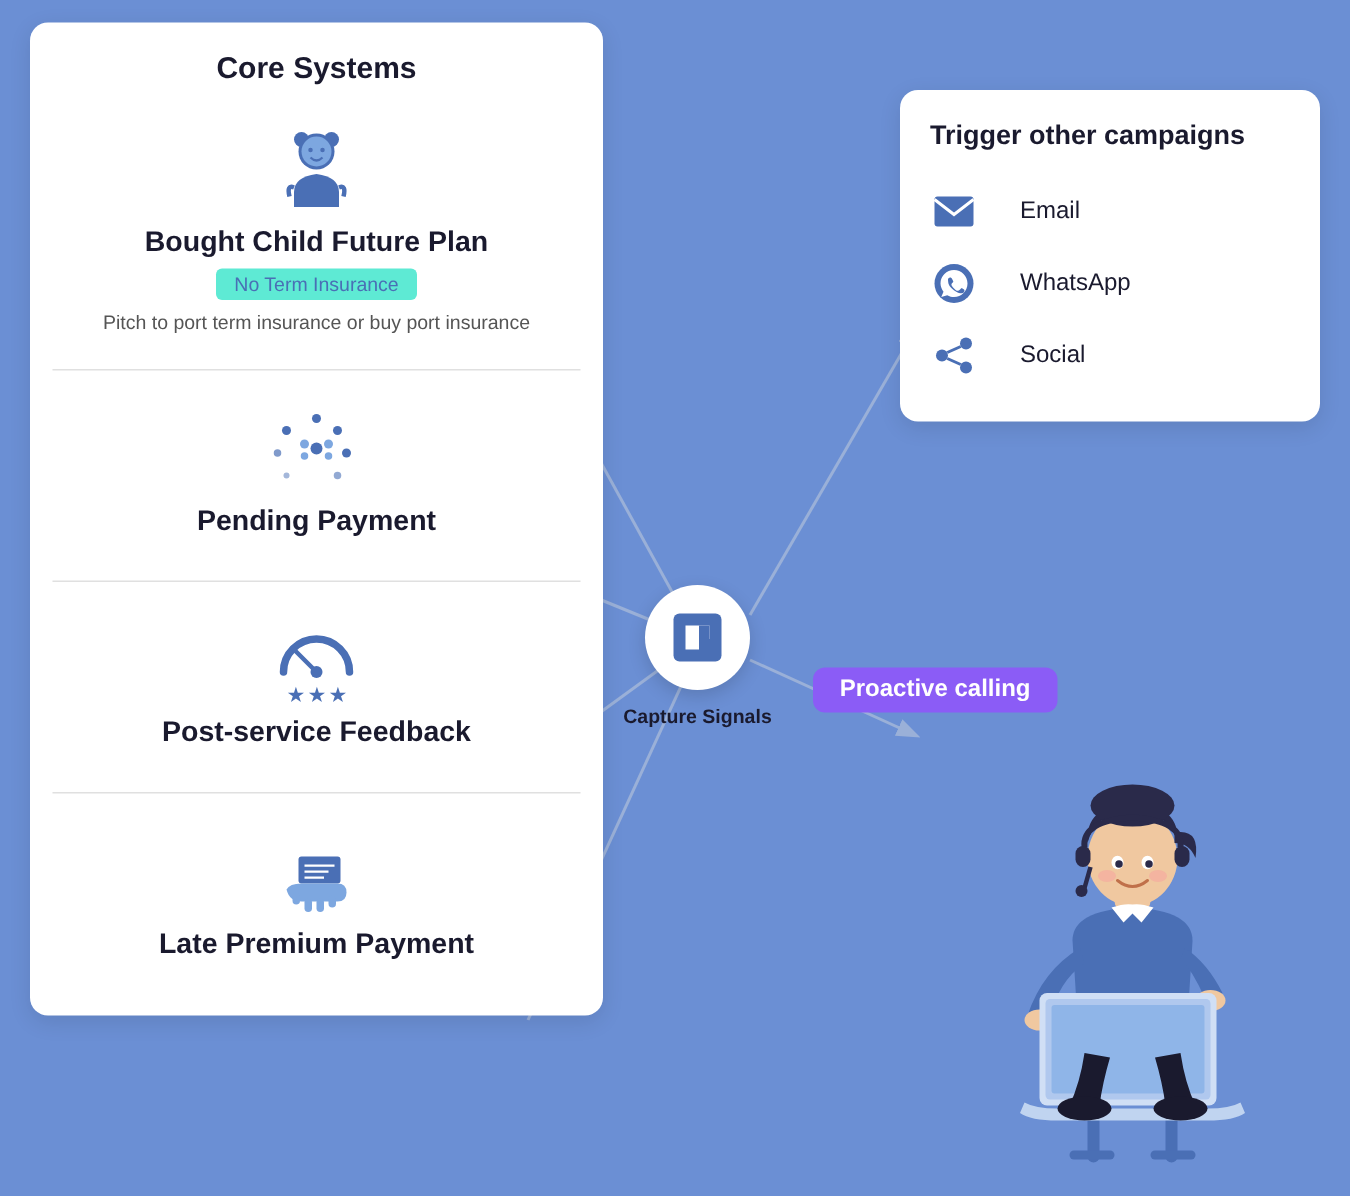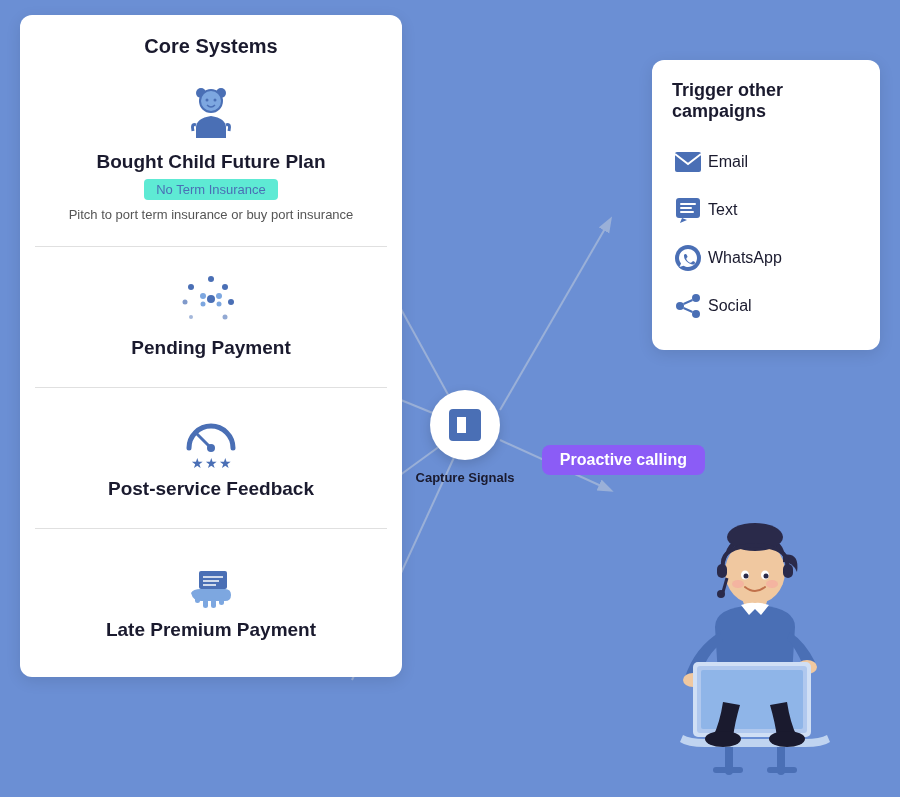--- a/index.html
+++ b/index.html
@@ -75,39 +75,39 @@
       font-size: 13px;
       color: #555;
       line-height: 1.4;
     }
 
     
     .trigger-card {
       position: absolute;
       right: 20px;
       top: 60px;
-      width: 228px;
+      width: 280px;
       background: white;
       border-radius: 12px;
       padding: 20px 20px;
       box-shadow: 0 4px 15px rgba(0,0,0,0.1);
     }
 
     .trigger-title {
       font-size: 18px;
       font-weight: 700;
       color: #1a1a2e;
       margin-bottom: 16px;
     }
 
     .trigger-item {
       display: flex;
       align-items: center;
       padding: 8px 0;
-      gap: 4px;
+      gap: 28px;
     }
 
     .trigger-item-icon {
       width: 32px;
       height: 32px;
       display: flex;
       align-items: center;
       justify-content: center;
       flex-shrink: 0;
     }
@@ -308,32 +308,20 @@
   <div class="trigger-item">
     <div class="trigger-item-icon">
       <svg width="28" height="22" viewBox="0 0 28 22" fill="none">
         <rect x="1" y="1" width="26" height="20" rx="2" fill="#4a6fb5"></rect>
         <path d="M1 3 L14 13 L27 3" stroke="white" stroke-width="2" fill="none"></path>
       </svg>
     </div>
     <span class="trigger-item-label">Email</span>
   </div>
 
-  <div class="trigger-item">
-    <div class="trigger-item-icon">
-      <svg width="28" height="28" viewBox="0 0 28 28" fill="none">
-        <rect x="2" y="2" width="24" height="20" rx="3" fill="#4a6fb5"></rect>
-        <rect x="6" y="7" width="16" height="2" rx="1" fill="white"></rect>
-        <rect x="6" y="11" width="12" height="2" rx="1" fill="white"></rect>
-        <rect x="6" y="15" width="14" height="2" rx="1" fill="white"></rect>
-        <path d="M8 22 L6 27 L13 24" fill="#4a6fb5"></path>
-      </svg>
-    </div>
-    <span class="trigger-item-label">Text</span>
-  </div>
 
   <div class="trigger-item">
     <div class="trigger-item-icon">
       <svg width="28" height="28" viewBox="0 0 28 28" fill="none">
         <circle cx="14" cy="14" r="13" fill="#4a6fb5"></circle>
         <path d="M14 5 C9 5 5 9 5 14 C5 16 6 18 7 19.5 L5.5 23 L9.5 21.8 C11 22.7 12.5 23 14 23 C19 23 23 19 23 14 C23 9 19 5 14 5Z" fill="white"></path>
         <path d="M10 11 C10 11 10.5 10 11.5 10 C12 10 12.5 10.5 12.5 10.5 L13.5 12.5 C13.5 12.5 13.7 13 13 13.5 C12.5 14 12 14.5 12.5 15.5 C13 16.5 15 18.5 16 18.8 C17 19 17.5 18.5 18 18 C18.5 17.5 19 17 19 17 L20 17.5 C20 17.5 21 18 21 18.5 C21 19 20.5 20 20.5 20 C19.5 21 17.5 20.5 15.5 19.5 C13.5 18.5 11 16 10.5 14.5 C10 13 10 11 10 11Z" fill="#4a6fb5"></path>
       </svg>
     </div>
     <span class="trigger-item-label">WhatsApp</span>

